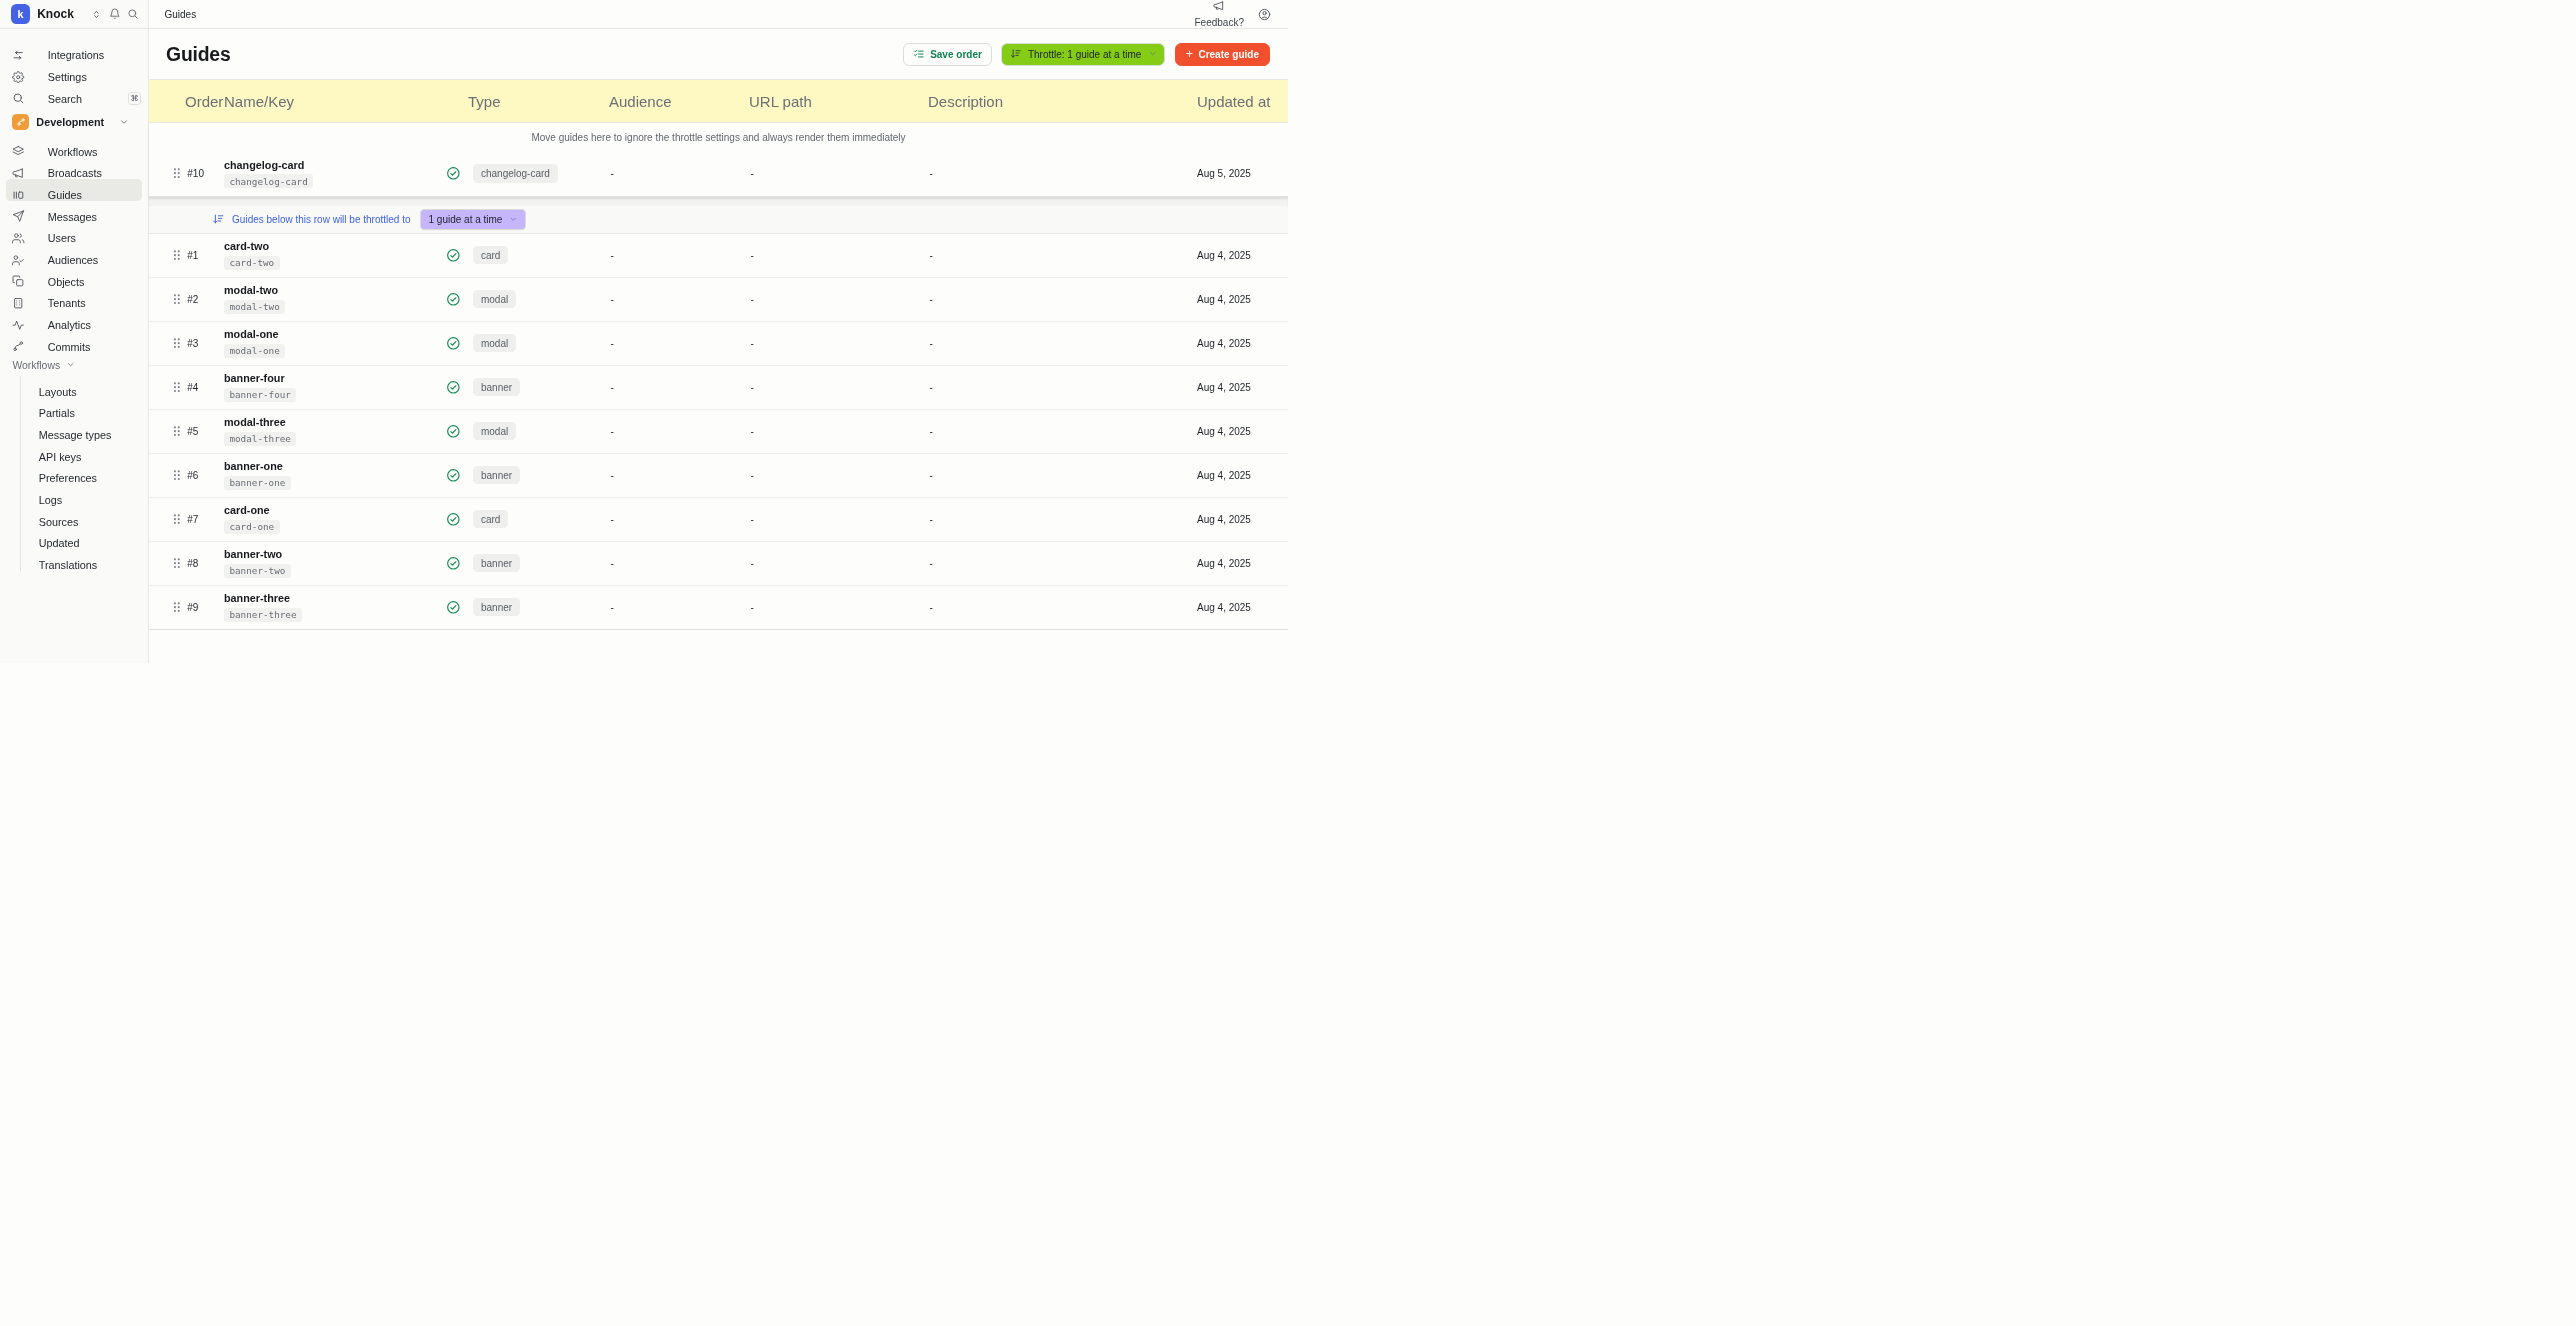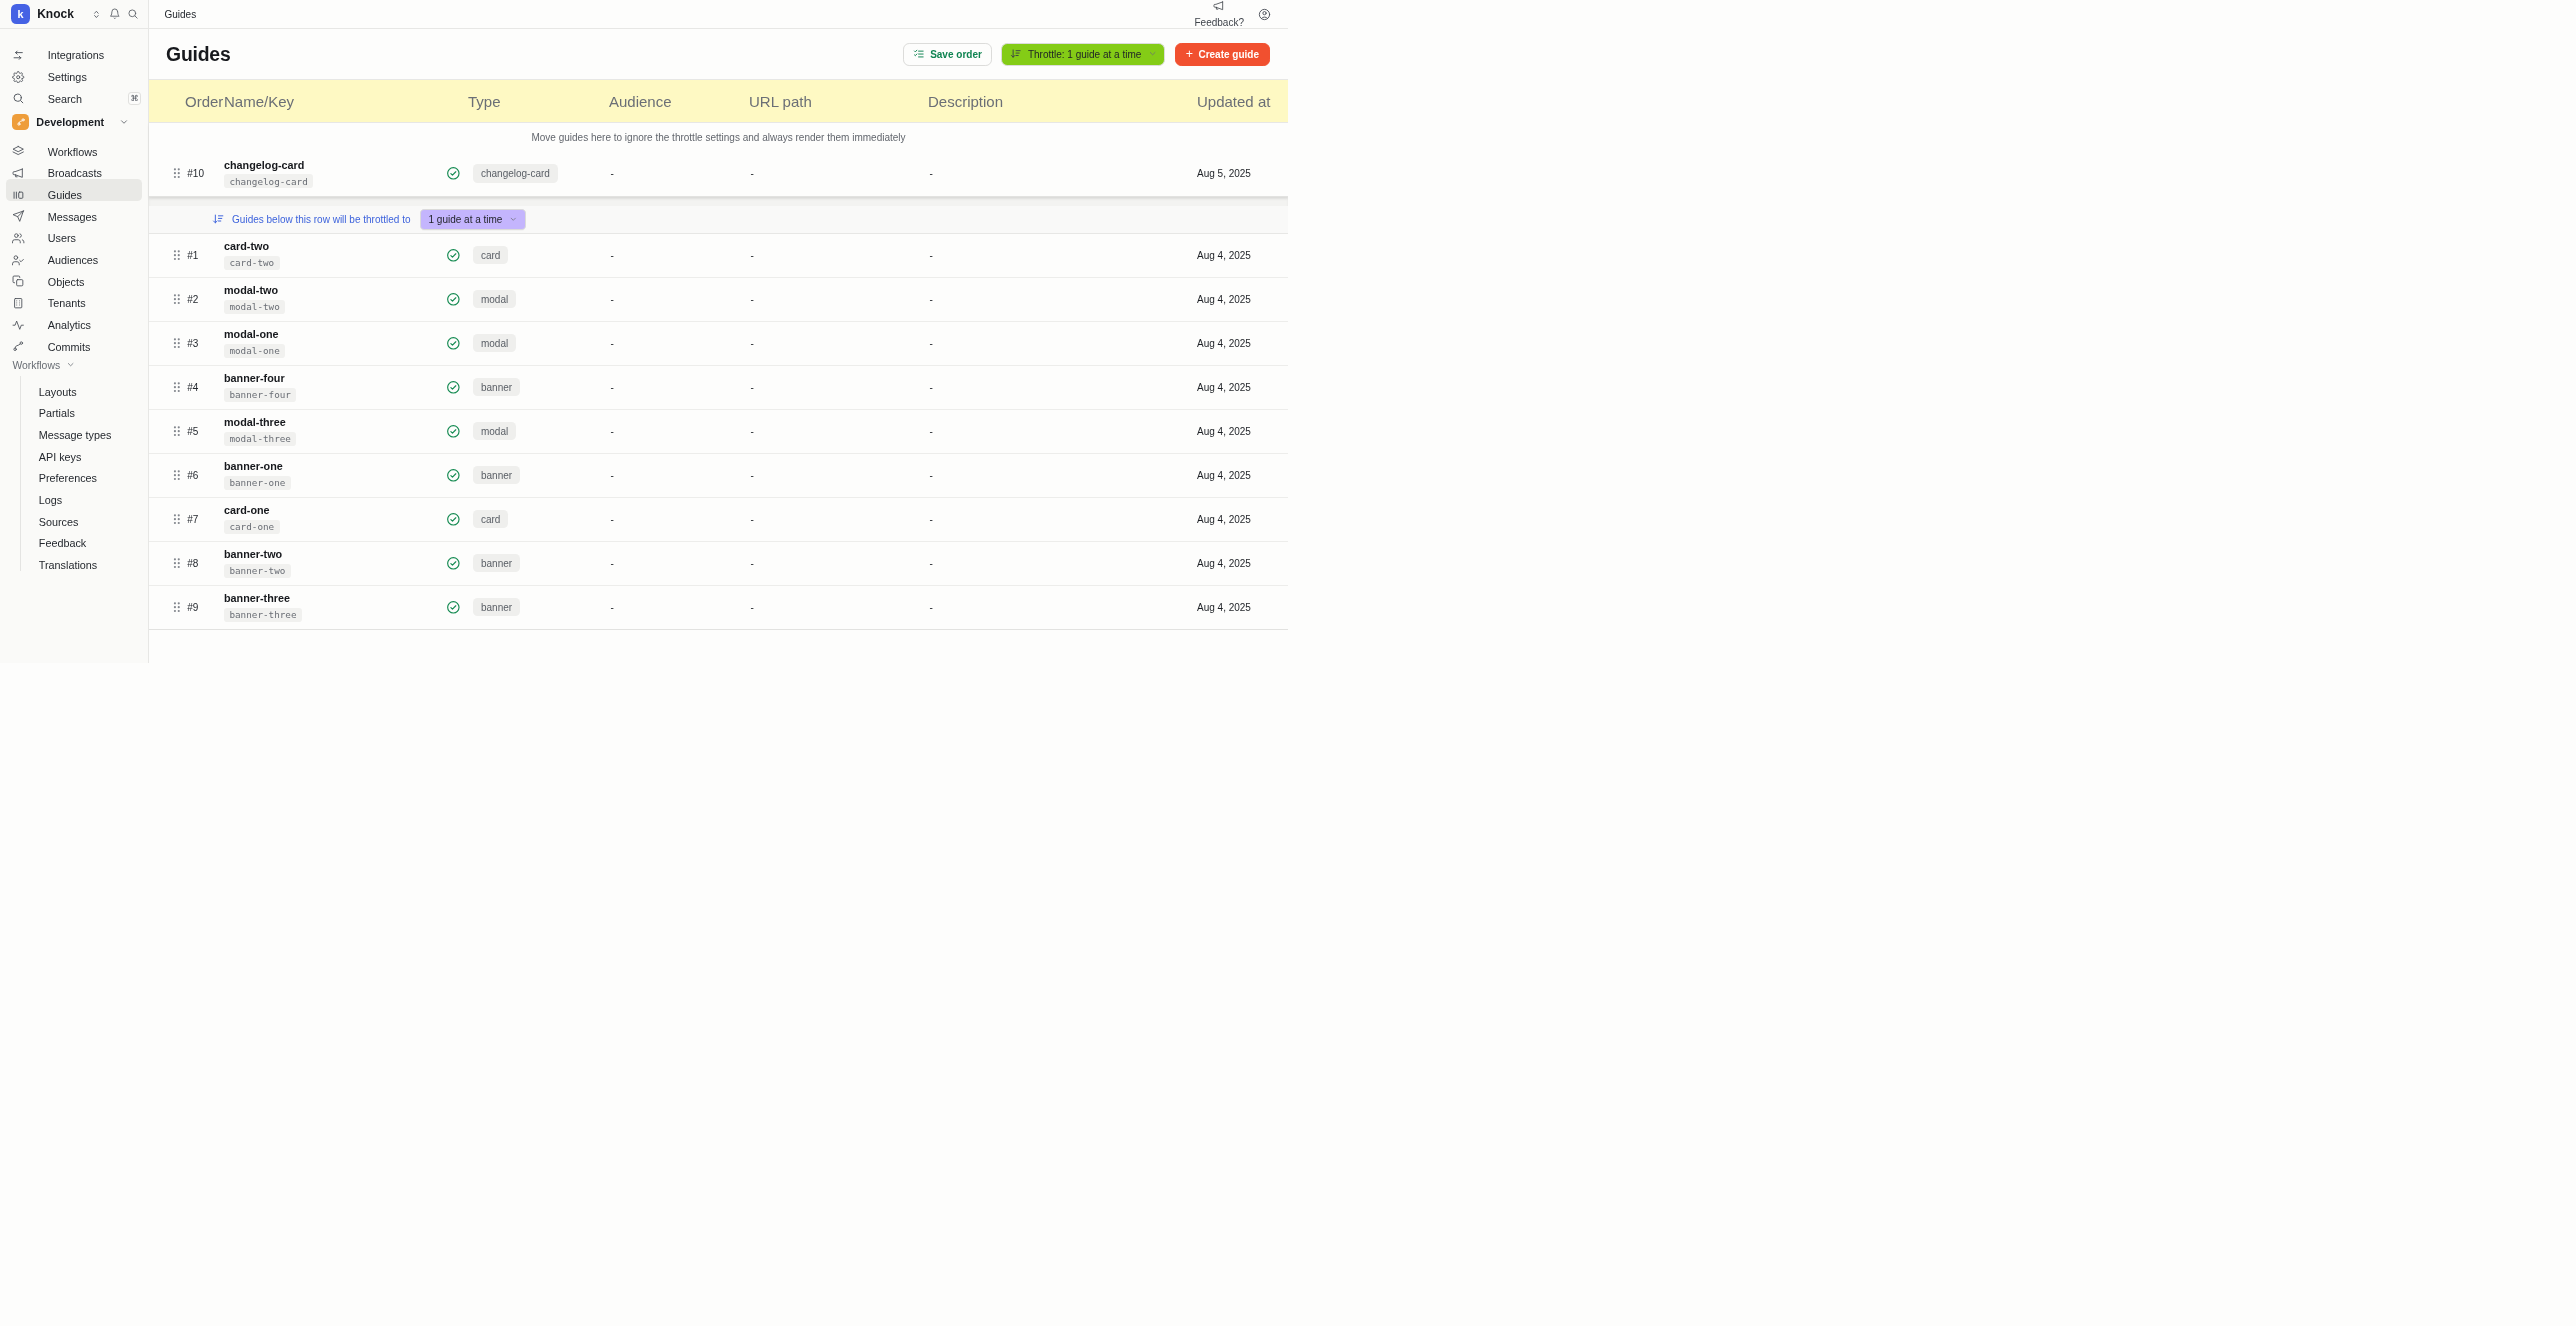--- a/index.html
+++ b/index.html
@@ -351,21 +351,21 @@
         <div class="nav-item">
             <span>Preferences</span>
           </div>
         <div class="nav-item">
             <span>Logs</span>
           </div>
         <div class="nav-item">
             <span>Sources</span>
           </div>
         <div class="nav-item">
-            <span>Feedback</span>
+            <span>Updated</span>
           </div>
         <div class="nav-item">
             <span>Translations</span>
           </div>
       </div>
     </nav>
   </aside>
 
   <div class="main">
     <div class="topbar">

